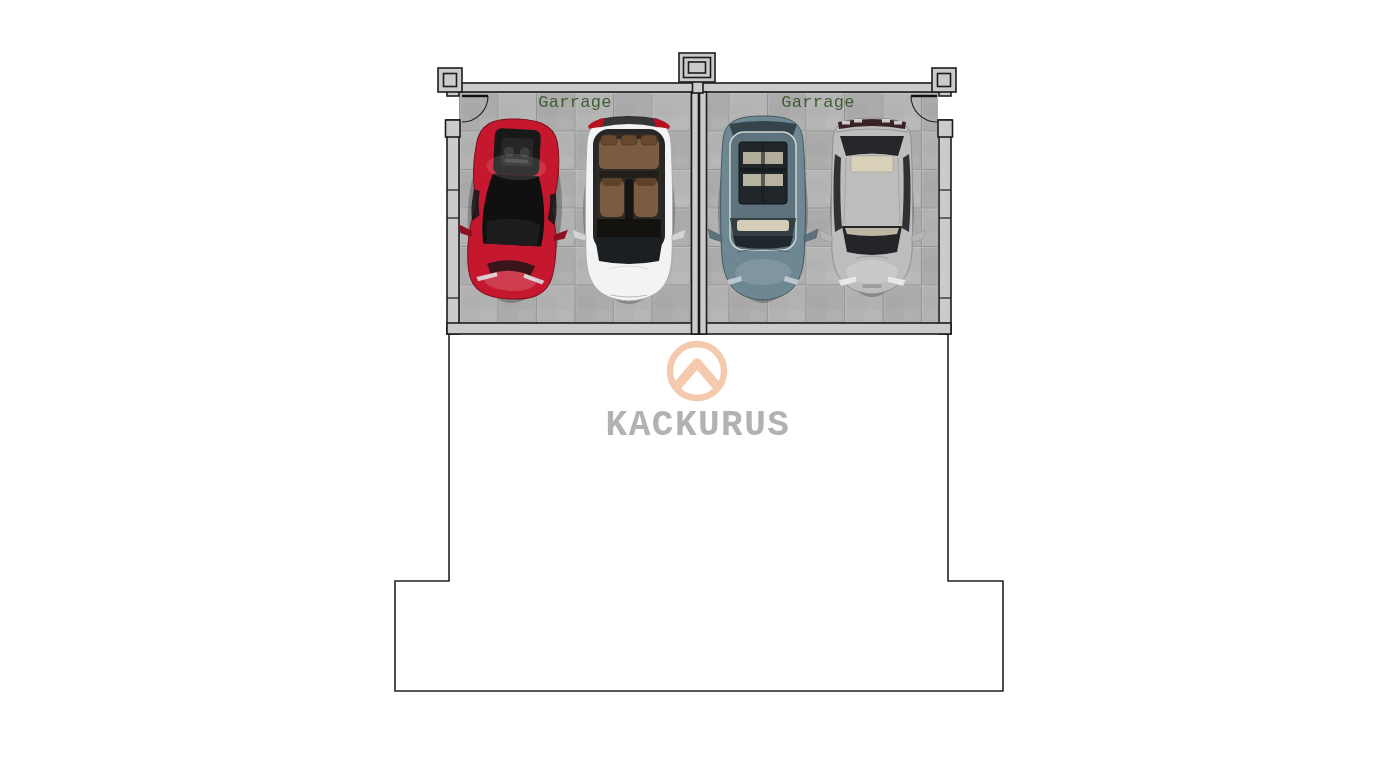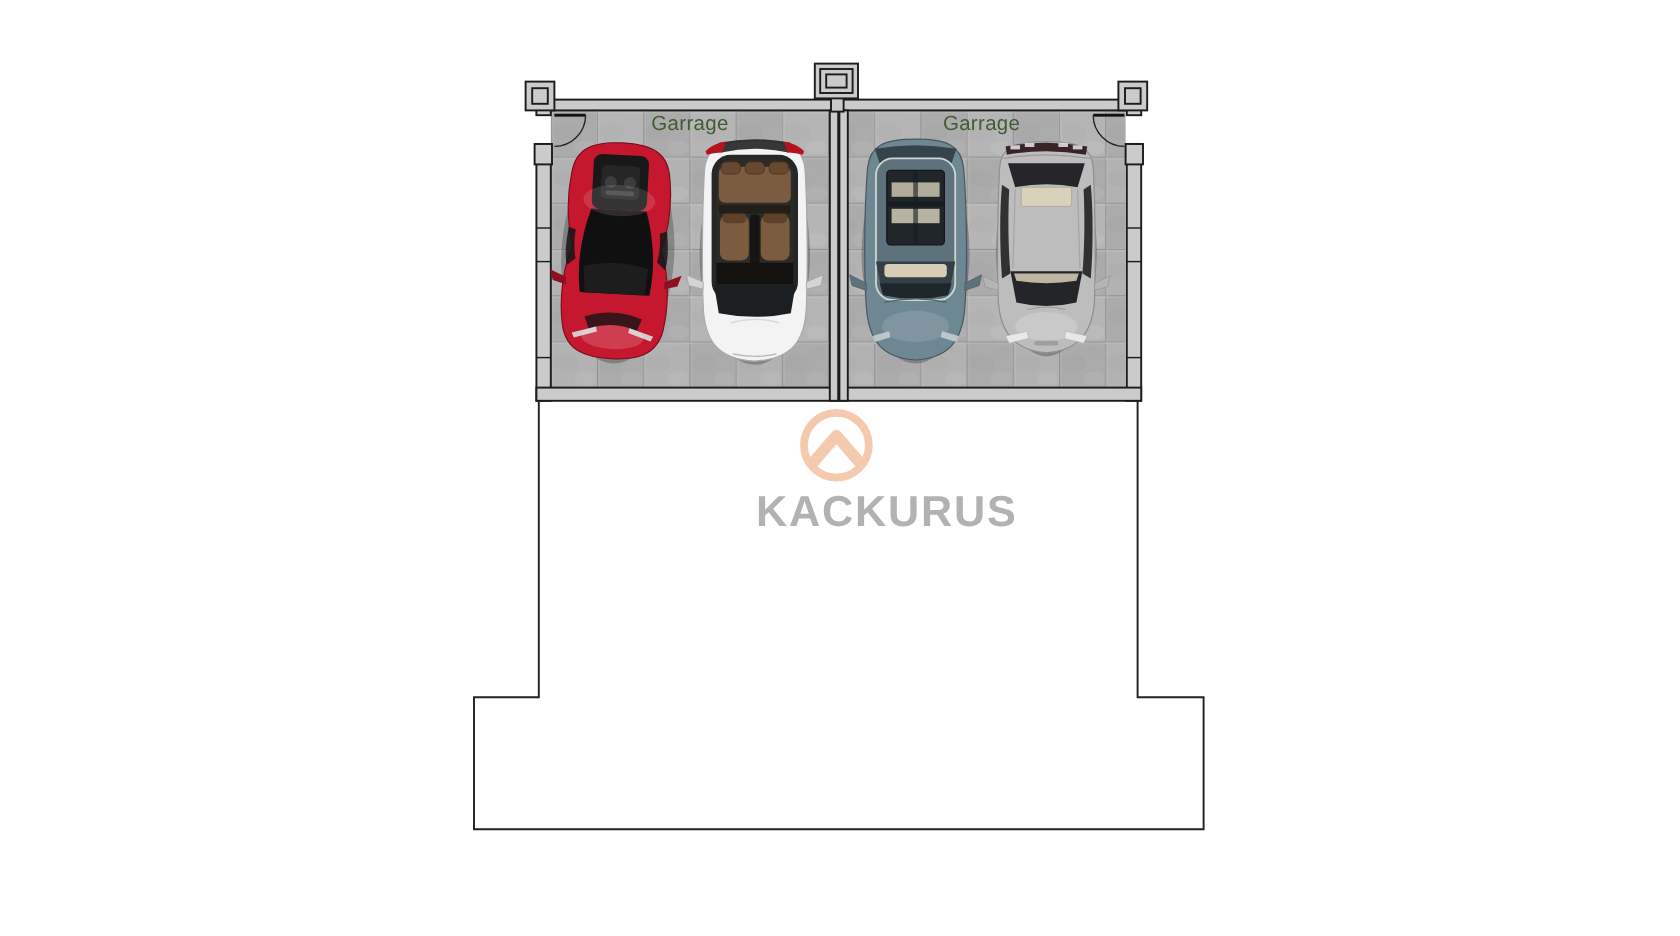--- a/index.html
+++ b/index.html
@@ -4,21 +4,21 @@
 <style>
   html,body{margin:0;padding:0;}
   body{
     width:1400px;height:780px;
     background:#ffffff;
     font-family:"Liberation Sans", sans-serif;
     overflow:hidden;
     position:relative;
   }
   .canvas{
-    position:absolute;left:0;top:0;width:1400px;height:780px;
+    position:absolute;left:0;top:0;width:1400px;height:780px;font-family:Liberation Mono, monospace;
   }
   .plan-svg{position:absolute;left:0;top:0;}
   .room-label{
     position:absolute;
     transform:translateX(-50%);
     font-size:17px;
     letter-spacing:0.3px;
     font-weight:400;
     white-space:nowrap;
   }
@@ -231,15 +231,15 @@
 
   <g opacity="0.95">
     <circle cx="697" cy="371" r="27" fill="none" stroke-width="6.5" stroke="#f5c7a9"></circle>
     <polyline points="678,385 697,363 716,385" fill="none" stroke-width="9.5" stroke-linecap="round" stroke-linejoin="round" stroke="#f5c7a9"></polyline>
   </g>
 </svg>
 
 <div class="room-label" style="left: 575px; top: 93px; color: rgb(63, 92, 51);">Garrage</div>
 <div class="room-label" style="left: 818px; top: 93px; color: rgb(63, 92, 51);">Garrage</div>
 
-<div class="brand-text" style="left: 698px; top: 405px; color: rgb(178, 178, 178); margin-left: 41px;">KACKURUS</div>
+<div class="brand-text" style="left: 698px; top: 405px; color: rgb(178, 178, 178);">KACKURUS</div>
 
 </div>
 
 </body></html>

